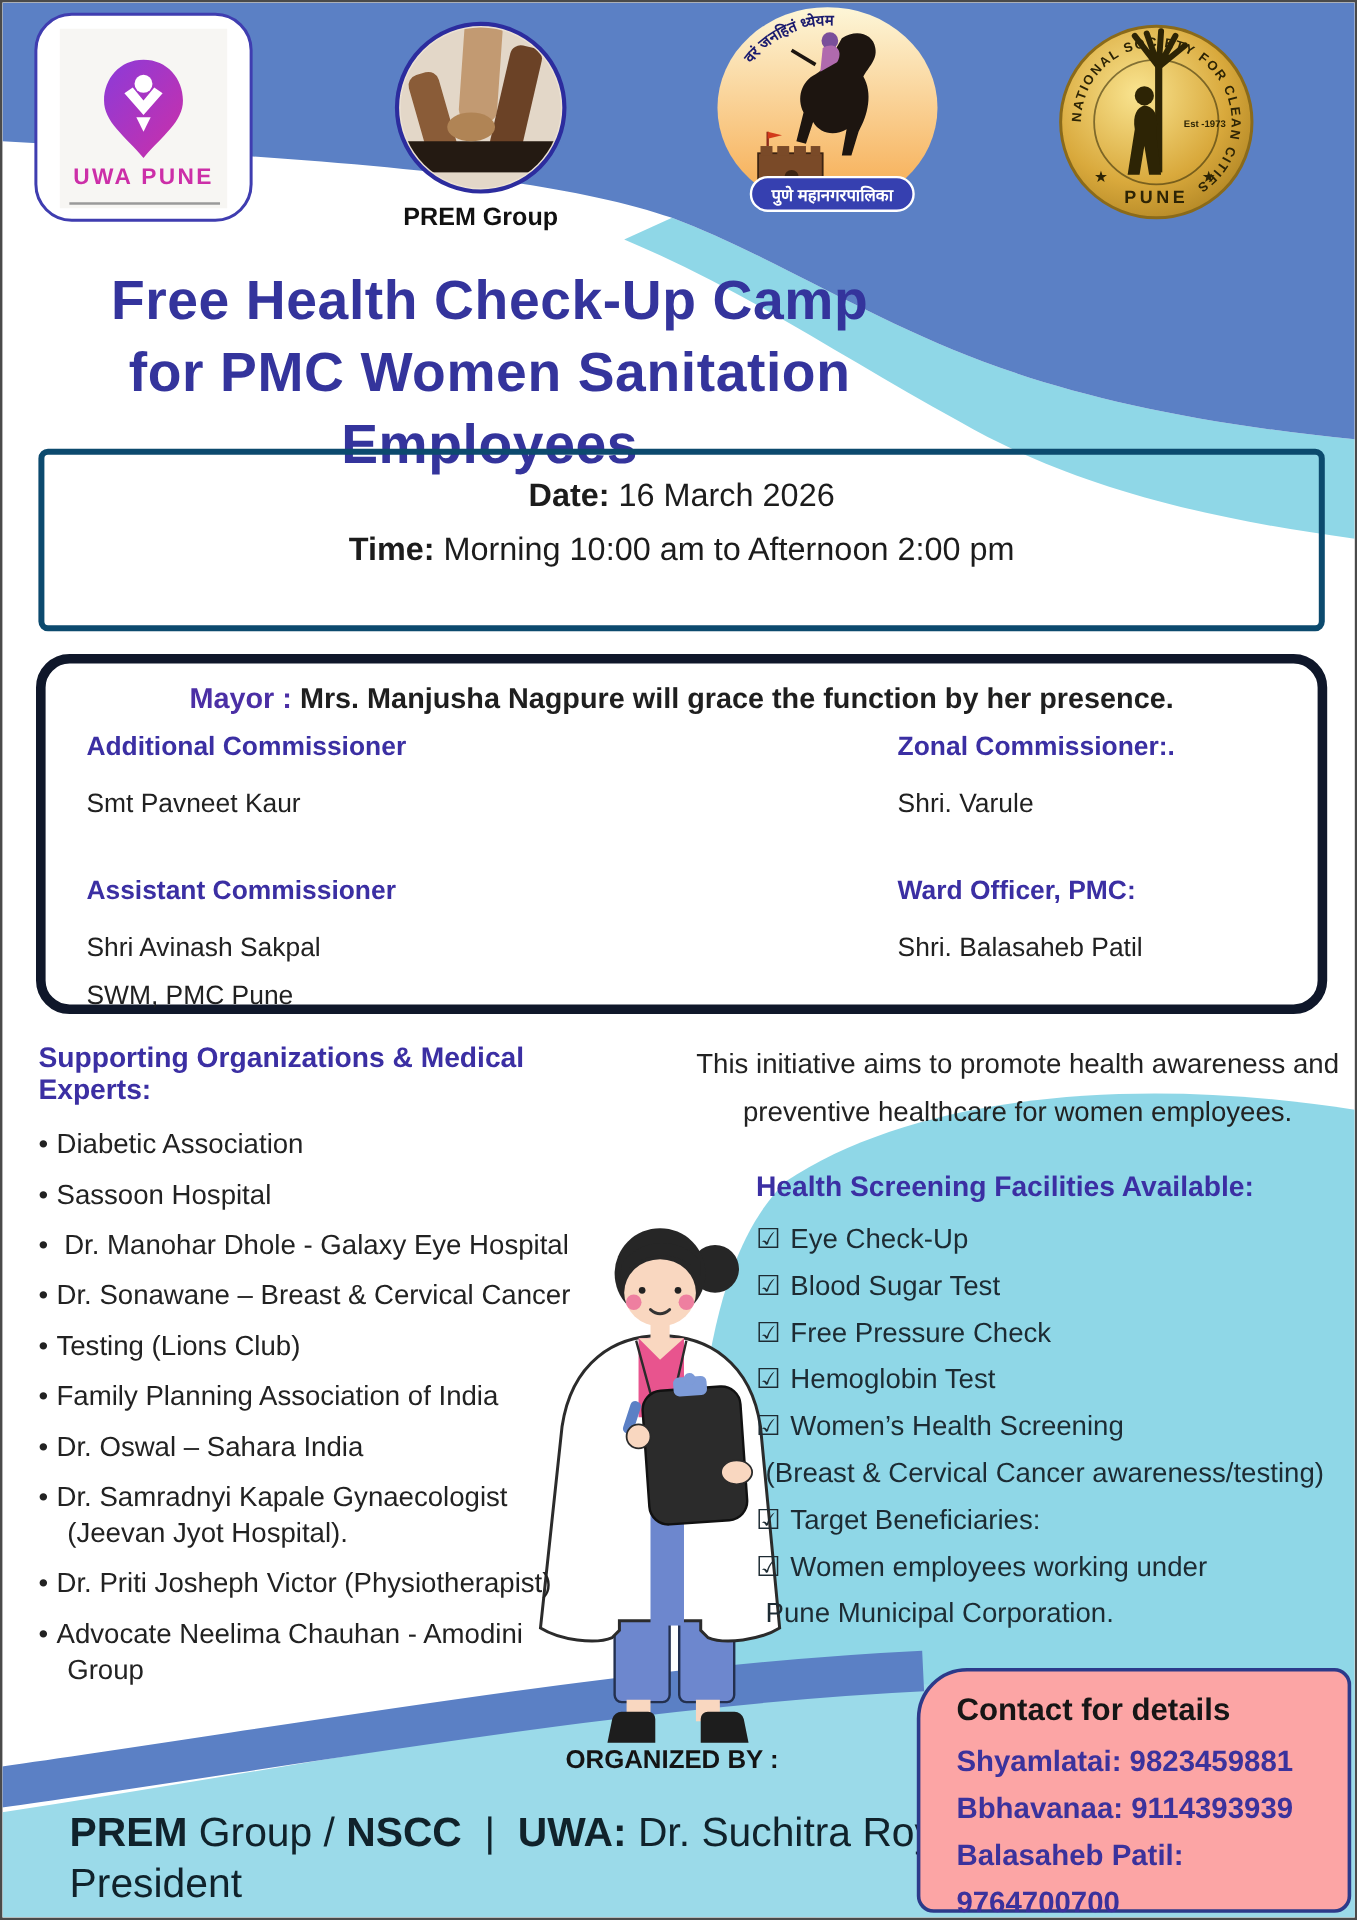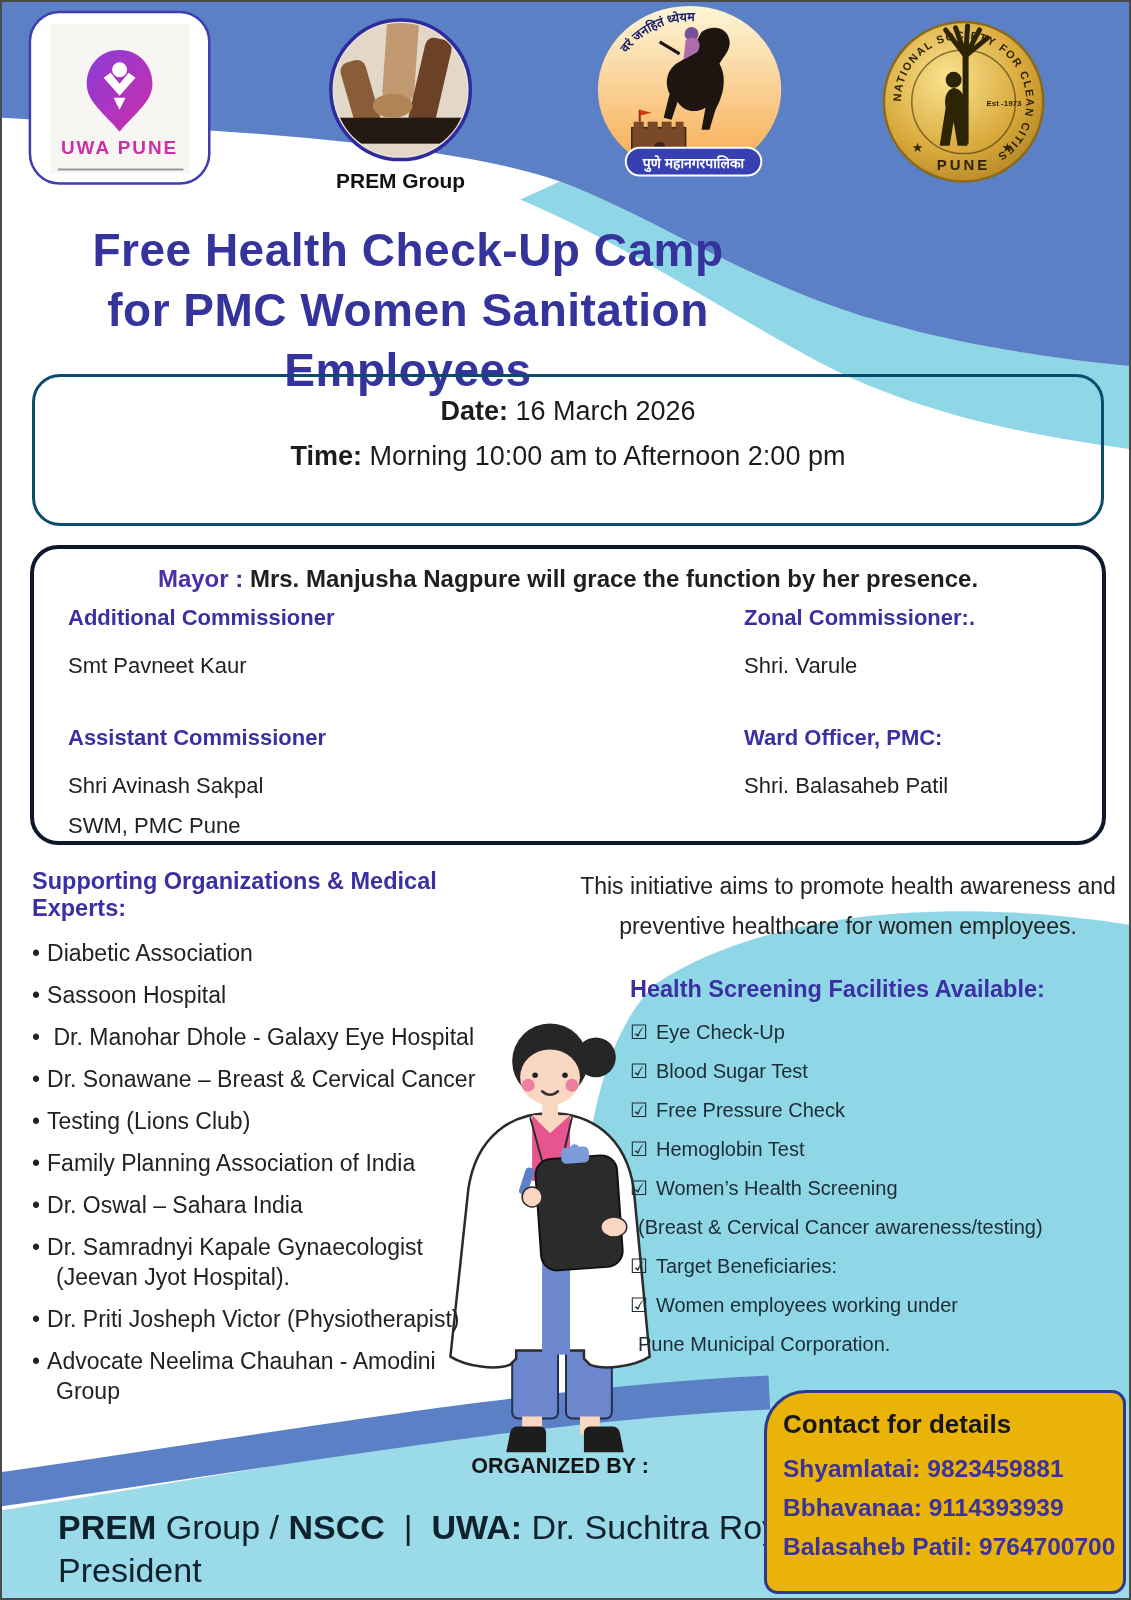--- a/index.html
+++ b/index.html
@@ -7,26 +7,26 @@
     position:relative;width:1131px;height:1600px;margin:0 auto;
     background:#ffffff;border:2px solid #4a4a4a;box-sizing:border-box;overflow:hidden;
     font-family:"Liberation Sans",sans-serif;
   }
   .bg{position:absolute;left:0;top:0;width:1127px;height:1596px;z-index:0;}
   .abs{position:absolute;z-index:2;}
   
   .title{left:0;top:218px;width:812px;text-align:center;font-size:46px;font-weight:700;
          color:#34349c;line-height:60px;letter-spacing:.5px;}
   
-  .event-box{left:30px;top:372px;width:1072px;height:152px;border:3px solid #0c4a6e;
-         border-radius:28px;box-sizing:border-box;text-align:center;
+  .event-box{left:30px;top:372px;width:1072px;height:152px;border:5px solid #0c4a6e;
+         border-radius:8px;box-sizing:border-box;text-align:center;
          font-size:27px;color:#1c1c1c;padding-top:12px;line-height:45px;background:transparent;}
   .event-box b{font-weight:700;}
   
-  .mayor-box{left:28px;top:543px;width:1076px;height:300px;border:4px solid #0f172a;
+  .mayor-box{left:28px;top:543px;width:1076px;height:300px;border:8px solid #0f172a;
          border-radius:28px;box-sizing:border-box;background:transparent;}
   .mayor-line{position:absolute;top:16px;left:0;width:100%;text-align:center;
          font-size:24px;font-weight:700;color:#1f1f1f;}
   .mayor-line .lbl{color:#4b2fa5;}
   .dig-cell{position:absolute;font-size:22px;}
   .dig-role{font-weight:700;color:#3b2fa3;}
   .dig-name{color:#212121;margin-top:15px;line-height:40px;}
   .dc1r1{left:34px;top:56px;} .dc2r1{left:710px;top:56px;}
   .dc1r2{left:34px;top:176px;} .dc2r2{left:710px;top:176px;}
   
@@ -35,26 +35,26 @@
   .sup-list{margin:16px 0 0 0;padding:0;list-style:none;}
   .sup-list li{font-size:23px;color:#222;line-height:30px;margin-bottom:12px;
          padding-left:24px;text-indent:-24px;}
   .sup-list .blt{margin-right:7px;}
   
   .initiative{left:568px;top:864px;width:556px;text-align:center;
          font-size:23px;line-height:40px;color:#222;}
   
   .facilities{left:628px;top:974px;width:490px;}
   .fac-list{margin-top:10px;}
-  .fac-row{font-size:20px;color:#1d2b33;line-height:39px;}
+  .fac-row{font-size:23px;color:#1d2b33;line-height:39px;}
   .fac-row .chk{margin-right:8px;}
   
-  .contact-box{left:762px;top:1388px;width:362px;height:204px;background:#eab308;
+  .contact-box{left:762px;top:1388px;width:362px;height:204px;background:#fca5a5;
          border:3.5px solid #2c3a8a;border-radius:42px 14px 14px 14px;box-sizing:border-box;
-         padding:16px 0 0 16px;z-index:3;}
+         padding:16px 0 0 30px;z-index:3;}
   .contact-head{font-size:26px;font-weight:700;color:#161616;}
   .contact-line{font-size:24.5px;font-weight:700;color:#3b329c;line-height:39px;margin-top:9px;}
   .contact-line + .contact-line{margin-top:0;}
   
   .organized{left:408px;top:1452px;width:300px;text-align:center;
          font-size:21.5px;font-weight:700;color:#141414;}
   .footer-lines{left:56px;top:1504px;width:730px;font-size:34px;color:#10222b;line-height:43px;}
   .footer-lines .l2{padding-left:16px;}
   .footer-lines .b{font-weight:700;}
   

